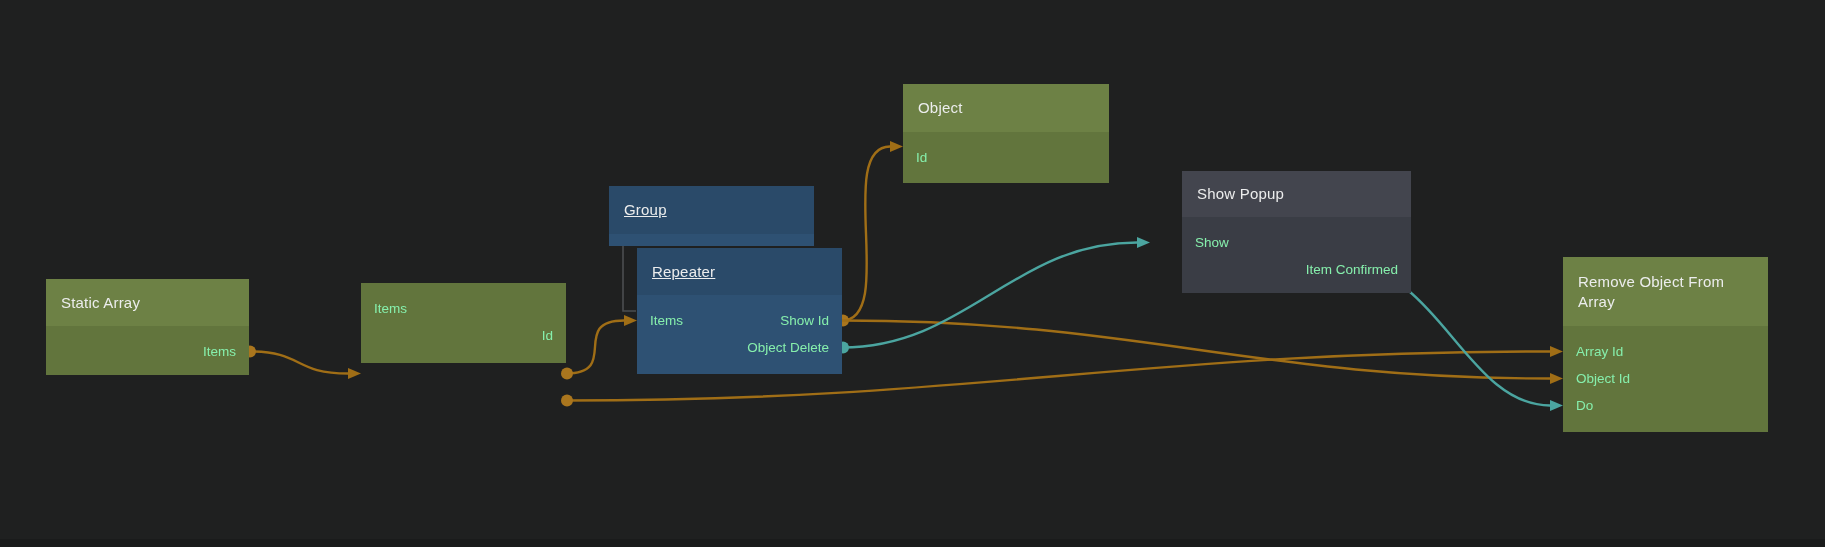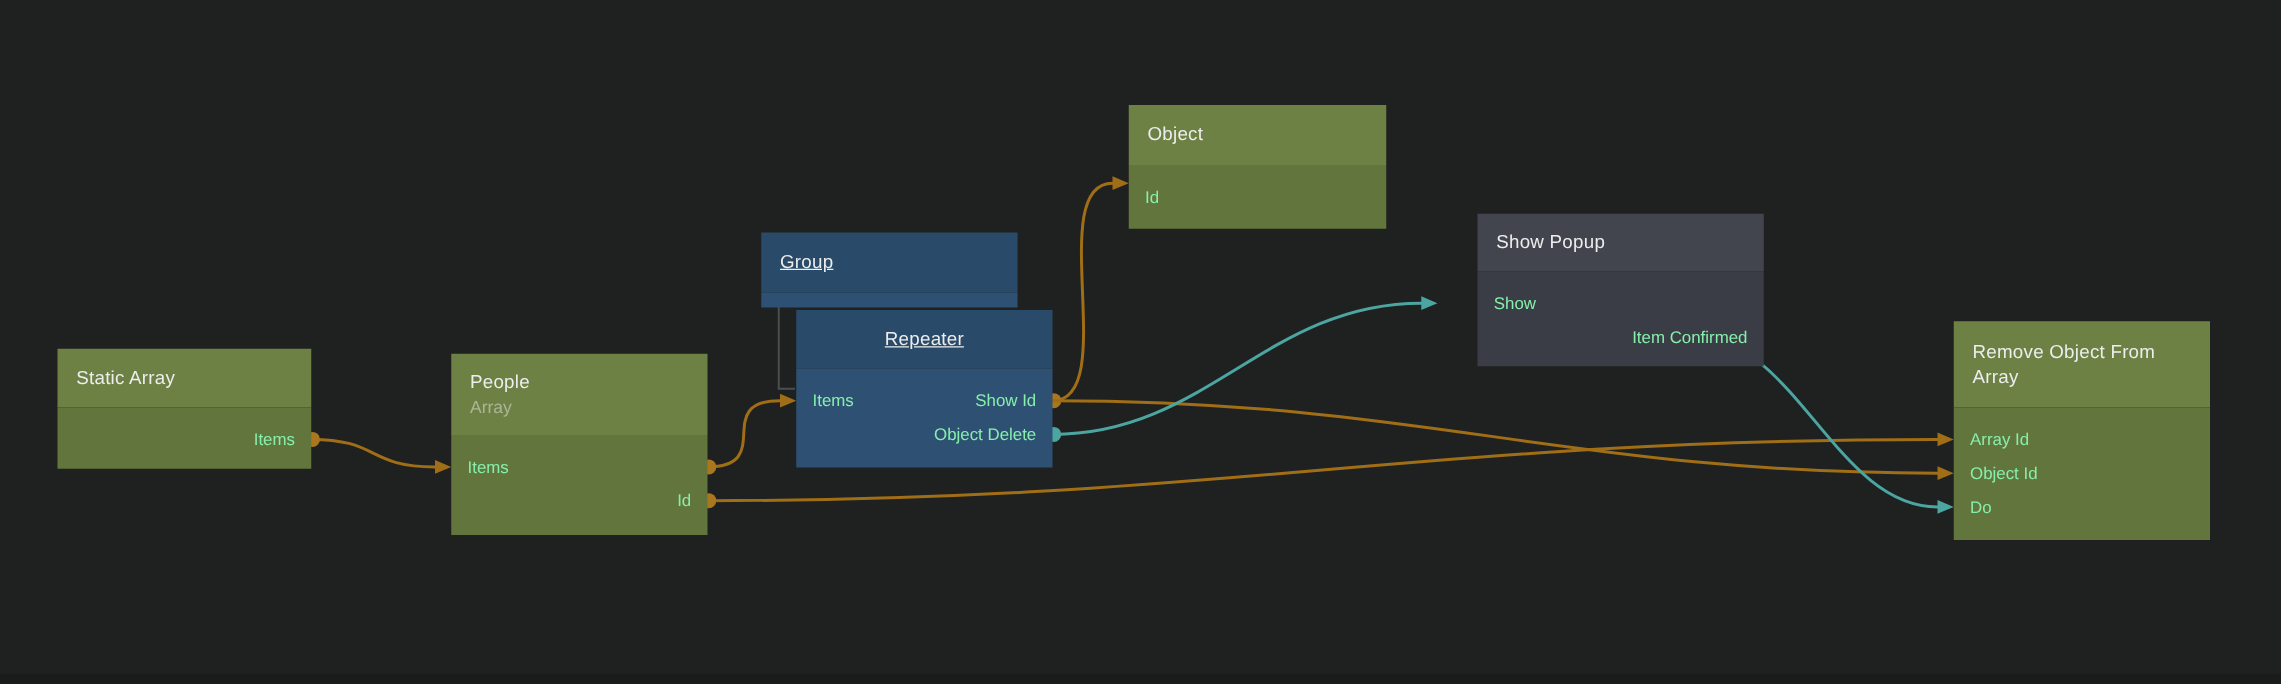--- a/index.html
+++ b/index.html
@@ -65,43 +65,39 @@
 
     </div>
     <div class="node-body" style="height: 49px;">
         <div class="port-row">
           <span class="spacer"></span>
           <span class="port-label">Items</span>
         </div>
       </div>
   </div>
     <div class="node green" style="left: 361px; top: 283px; width: 205px; height: 145px;">
-    <div class="node-header" style="height: 65px;">
-      <div class="node-title">People</div>
-      <div class="node-subtitle">Array</div>
-    </div>
     <div class="node-body" style="height: 80px;">
         <div class="port-row">
           <span class="port-label">Items</span>
         </div>
         <div class="port-row">
           <span class="spacer"></span>
           <span class="port-label">Id</span>
         </div>
       </div>
   </div>
     <div class="node blue" style="left: 609px; top: 186px; width: 205px; height: 48px;">
     <div class="node-header" style="height: 48px;">
       <div class="node-title">Group</div>
 
     </div>
     <div class="node-body" style="height: 0px;"></div>
   </div>
     <div class="node blue" style="left: 637px; top: 248px; width: 205px; height: 126px;">
-    <div class="node-header" style="height: 47px; text-align: center;">
+    <div class="node-header" style="height: 47px;">
       <div class="node-title">Repeater</div>
 
     </div>
     <div class="node-body" style="height: 79px;">
         <div class="port-row">
           <span class="port-label">Items</span>
           <span class="port-label">Show Id</span>
         </div>
         <div class="port-row">
           <span class="spacer"></span>

